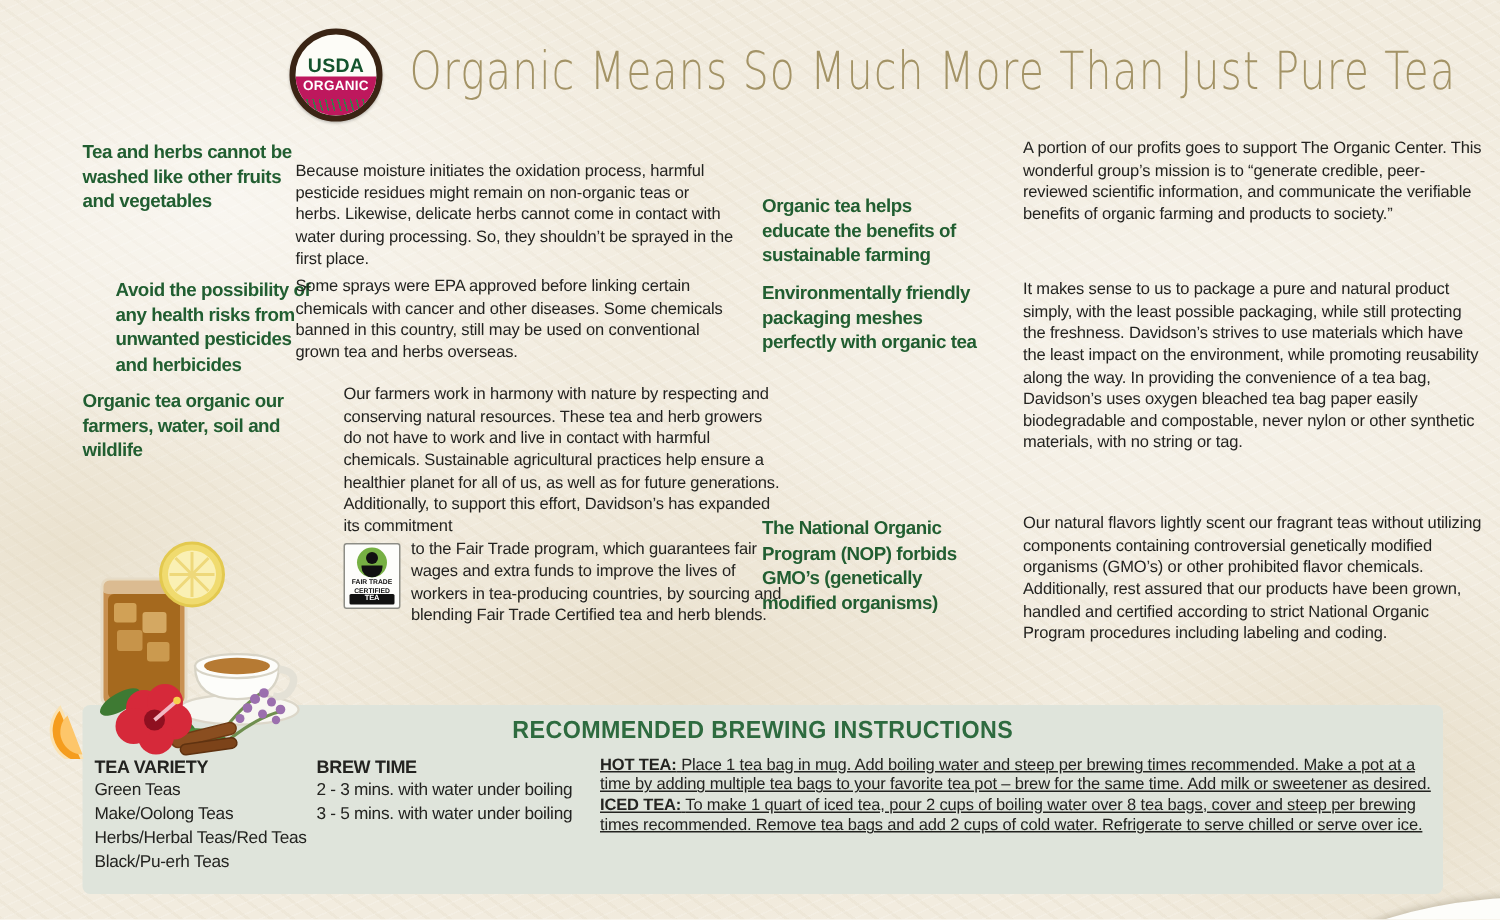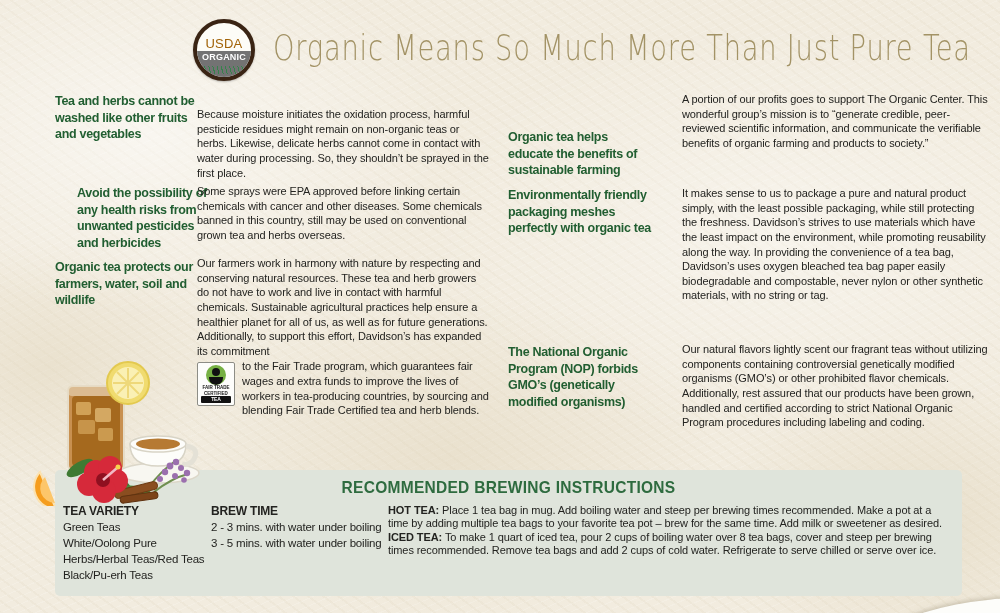--- a/index.html
+++ b/index.html
@@ -15,22 +15,22 @@
       radial-gradient(ellipse 260px 180px at 5% 60%, rgba(226,215,190,.5), rgba(226,215,190,0) 70%),
       repeating-linear-gradient(37deg, rgba(210,198,170,.12) 0 2px, rgba(255,255,255,0) 2px 9px),
       repeating-linear-gradient(-24deg, rgba(255,255,255,.16) 0 1px, rgba(255,255,255,0) 1px 7px);
   }
   
   .usda-seal{
     position:absolute;left:193px;top:19px;width:54px;height:54px;border-radius:50%;
     background:#fdfcf7;border:4px solid #3a2414;overflow:hidden;box-shadow:0 1px 2px rgba(0,0,0,.25);
   }
   .usda-top{position:absolute;left:0;top:0;width:100%;height:52%;display:flex;align-items:flex-end;justify-content:center;
-    font-weight:normal;font-size:13px;letter-spacing:.2px;color:#a16207;}
-  .usda-bottom{position:absolute;left:0;bottom:0;width:100%;height:48%;background:#737373;display:flex;align-items:flex-start;justify-content:center;
+    font-weight:bold;font-size:13px;letter-spacing:.2px;color:#14532d;}
+  .usda-bottom{position:absolute;left:0;bottom:0;width:100%;height:48%;background:#be185d;display:flex;align-items:flex-start;justify-content:center;
     font-weight:bold;font-size:9px;color:#ffffff;letter-spacing:.2px;padding-top:1px;box-sizing:border-box;}
   .usda-lines{position:absolute;left:10%;bottom:3px;width:80%;height:8px;
     background:repeating-linear-gradient(75deg,#2f8447 0 1px,transparent 1px 4px);opacity:.9;}
   .page-title{
     position:absolute;left:273px;top:28px;white-space:nowrap;
     font-family:"DejaVu Sans", sans-serif;font-weight:200;font-size:35px;color:#a39366;
     transform:scaleX(0.78);transform-origin:left center;letter-spacing:1px;
   }
   
   .g-head{position:absolute;color:#215e31;font-weight:bold;font-size:12.5px;line-height:1.33;letter-spacing:-.3px;}
@@ -50,46 +50,46 @@
   .ft-tag{position:absolute;left:3px;right:3px;bottom:2px;background:#111;color:#fff;font-size:5px;font-weight:bold;line-height:7px;border-radius:1px;}
   
   .brew-panel{position:absolute;left:55px;top:470px;width:907px;height:126px;background:#dfe4db;border-radius:5px;}
   .brew-title{position:absolute;left:0;right:0;top:8px;text-align:center;color:#2e6b3f;font-weight:bold;
     font-size:16.5px;letter-spacing:.3px;transform:scaleX(.94);}
   .brew-table{position:absolute;left:8px;top:33px;font-size:11.5px;color:#232320;letter-spacing:-.2px;}
   .brew-table .row{display:flex;line-height:16px;}
   .brew-table .c1{width:148px;}
   .brew-table .c2{width:185px;}
   .brew-table .hdr{font-weight:bold;font-size:12px;}
-  .brew-instr{position:absolute;left:333px;top:34px;width:555px;font-size:11px;line-height:1.22;color:#232320;letter-spacing:-.1px;}
+  .brew-instr{position:absolute;left:345px;top:34px;width:555px;font-size:11px;line-height:1.22;color:#232320;letter-spacing:-.1px;text-decoration:underline;}
   .instr-label{font-weight:bold;}
   
   .collage{position:absolute;left:18px;top:356px;z-index:3;}
   .plate-arc{position:absolute;left:845px;top:598px;width:360px;height:170px;border-radius:50%;
     background:#fdfdfa;box-shadow:0 -2px 4px rgba(150,140,115,.4);z-index:2;}
 </style>
 </head>
 <body>
 
 <div id="canvas">
 
   <div class="usda-seal">
     <div class="usda-top">USDA</div>
     <div class="usda-bottom">ORGANIC</div>
     <div class="usda-lines"></div>
   </div>
   <div class="page-title">Organic Means So Much More Than Just Pure Tea</div>
 
   <div class="g-head col-l-head" style="top:93px;">Tea and herbs cannot be washed like other fruits and vegetables</div>
   <div class="g-head col-l-head" style="top:185px;margin-left:22px;">Avoid the possibility of any health risks from unwanted pesticides and herbicides</div>
-  <div class="g-head col-l-head" style="top:259px;">Organic tea protects our farmers, water, soil and wildlife</div>
+  <div class="g-head col-l-head" style="top:259px;">Organic tea organic our farmers, water, soil and wildlife</div>
 
   <div class="body-par col-l-body" style="top:107px;">Because moisture initiates the oxidation process, harmful pesticide residues might remain on non-organic teas or herbs. Likewise, delicate herbs cannot come in contact with water during processing. So, they shouldn’t be sprayed in the first place.</div>
   <div class="body-par col-l-body" style="top:184px;">Some sprays were EPA approved before linking certain chemicals with cancer and other diseases. Some chemicals banned in this country, still may be used on conventional grown tea and herbs overseas.</div>
-  <div class="body-par col-l-body" style="top:256px;">
+  <div class="body-par col-l-body" style="top:256px;margin-left:32px;">
     <span>Our farmers work in harmony with nature by respecting and conserving natural resources. These tea and herb growers do not have to work and live in contact with harmful chemicals. Sustainable agricultural practices help ensure a healthier planet for all of us, as well as for future generations. Additionally, to support this effort, Davidson’s has expanded its commitment</span>
     <div style="margin-top:1px;">
       <div class="ft-logo">
         <div class="ft-circle">
           <div class="ft-head"></div>
           <div class="ft-bowl"></div>
         </div>
         <div class="ft-text">
           <div>FAIR TRADE</div>
           <div>CERTIFIED</div>
@@ -114,21 +114,21 @@
     <div class="brew-table">
       <div class="row hdr">
         <div class="c1">TEA VARIETY</div>
         <div class="c2">BREW TIME</div>
       </div>
       <div class="row">
         <div class="c1">Green Teas</div>
         <div class="c2">2 - 3 mins. with water under boiling</div>
       </div>
       <div class="row">
-        <div class="c1">White/Oolong Pure</div>
+        <div class="c1">Make/Oolong Teas</div>
         <div class="c2">3 - 5 mins. with water under boiling</div>
       </div>
       <div class="row">
         <div class="c1">Herbs/Herbal Teas/Red Teas</div>
       </div>
       <div class="row">
         <div class="c1">Black/Pu-erh Teas</div>
       </div>
     </div>
 

